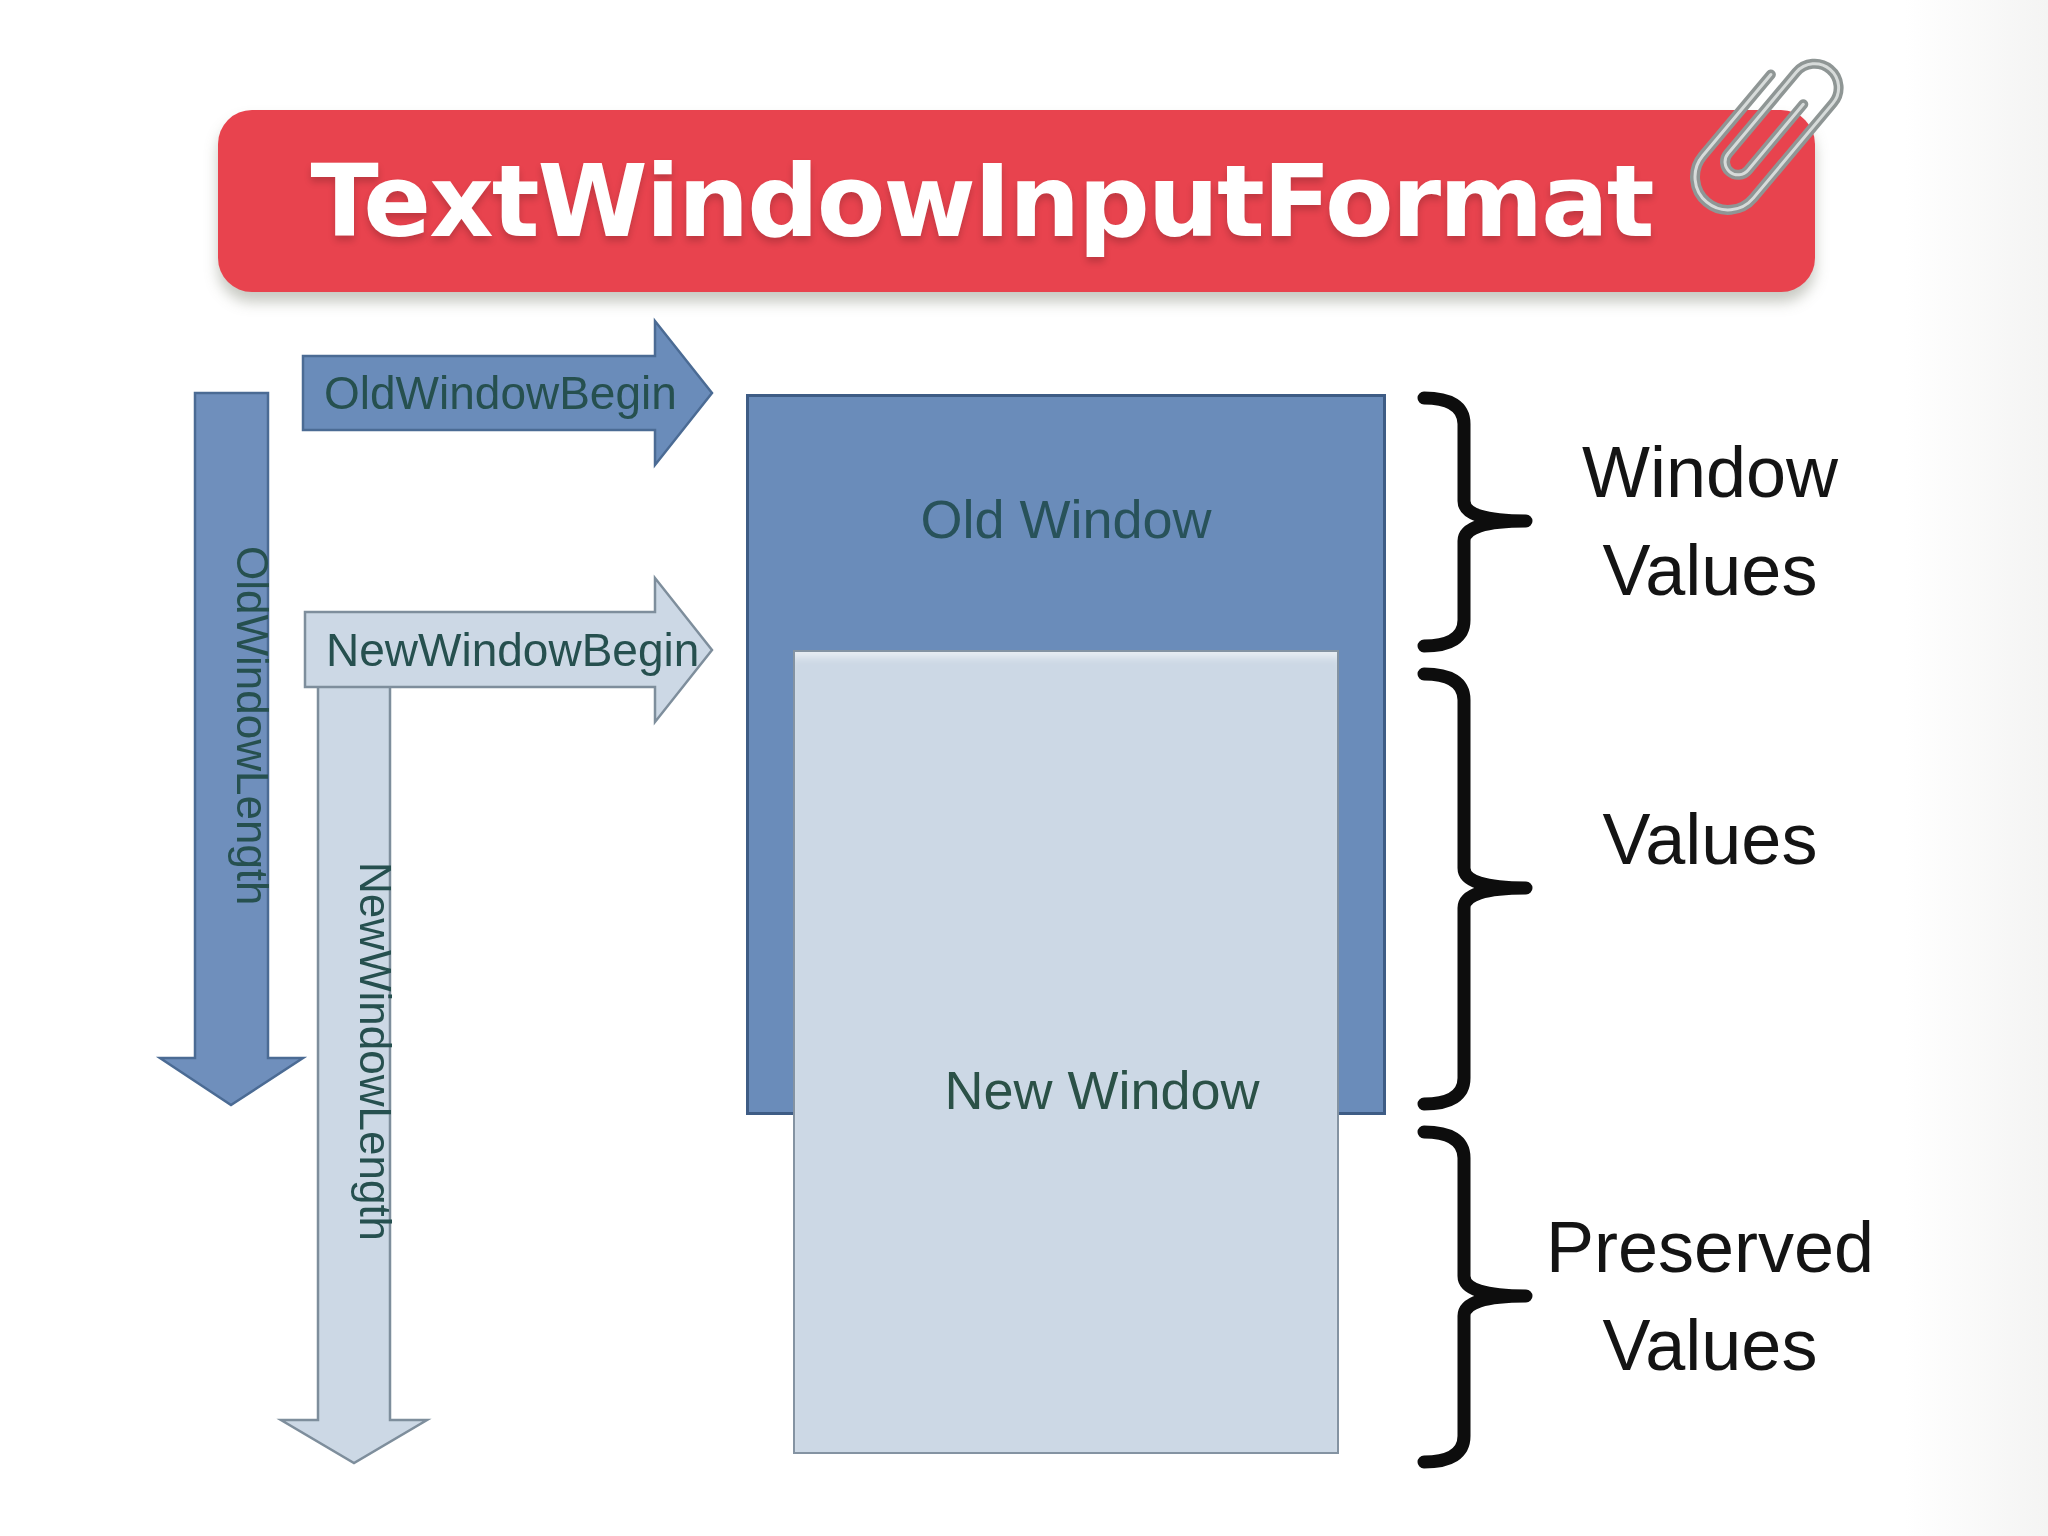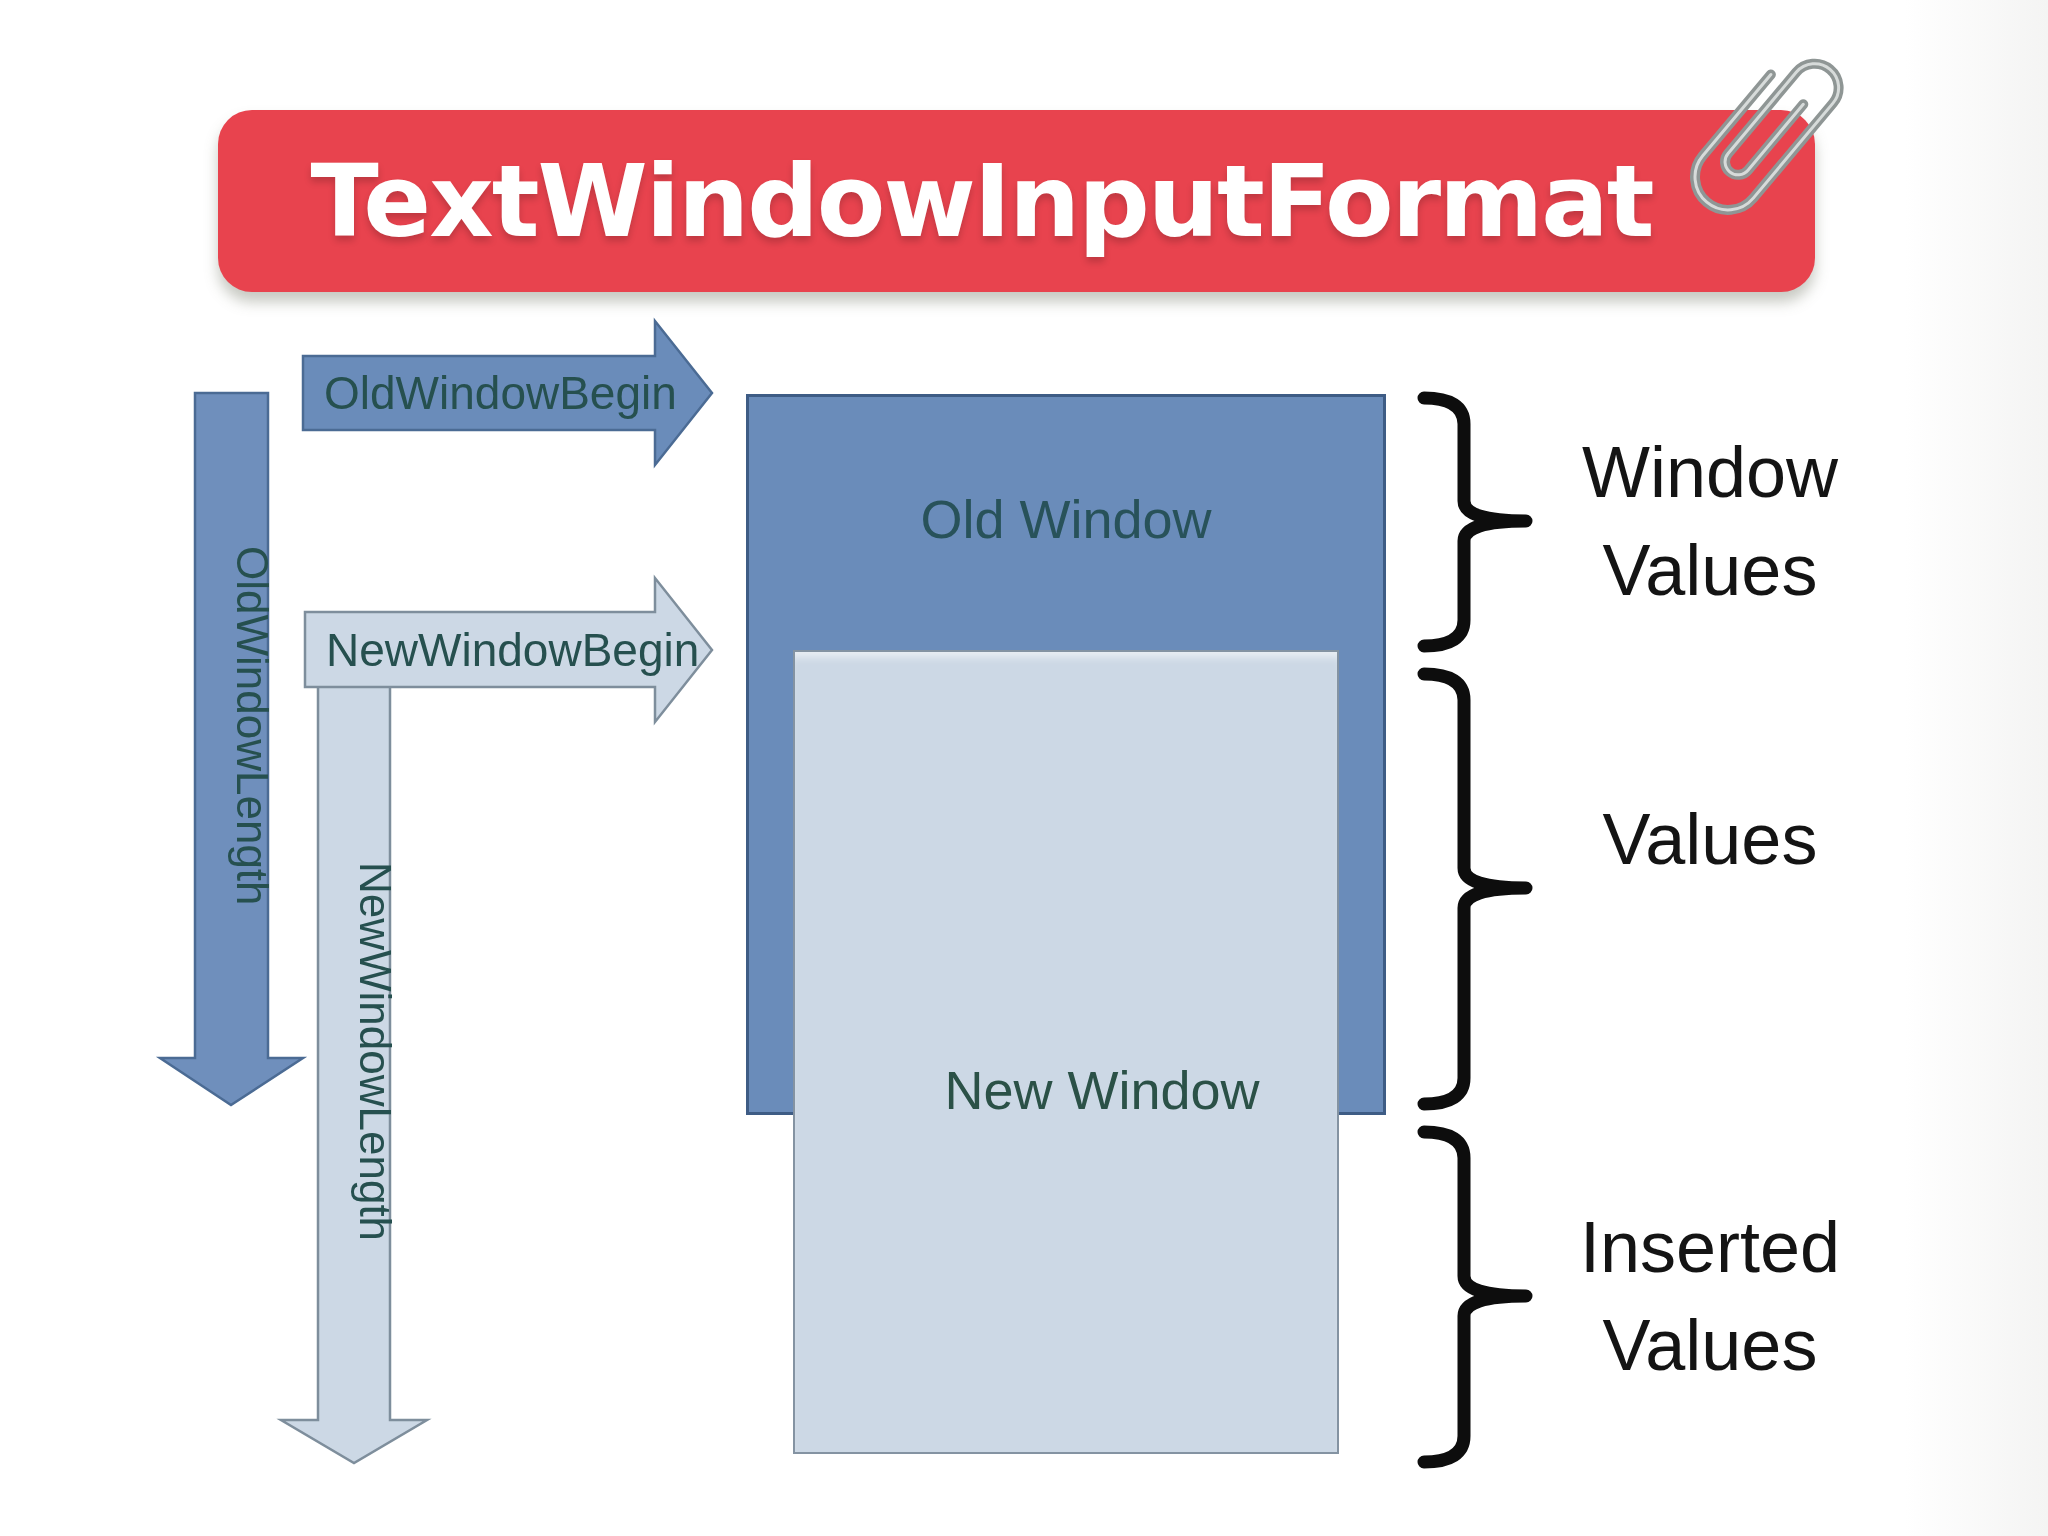--- a/index.html
+++ b/index.html
@@ -139,17 +139,17 @@
   <div class="arrow-label v new-length">NewWindowLength</div>
 
   <div class="annotation deleted">
     <div>Window</div>
     <div>Values</div>
   </div>
   <div class="annotation preserved">
     <div>Values</div>
   </div>
   <div class="annotation inserted">
-    <div>Inserted</div>
+    <div>Preserved</div>
     <div>Values</div>
   </div>
 
 </div>
 
 </body></html>

